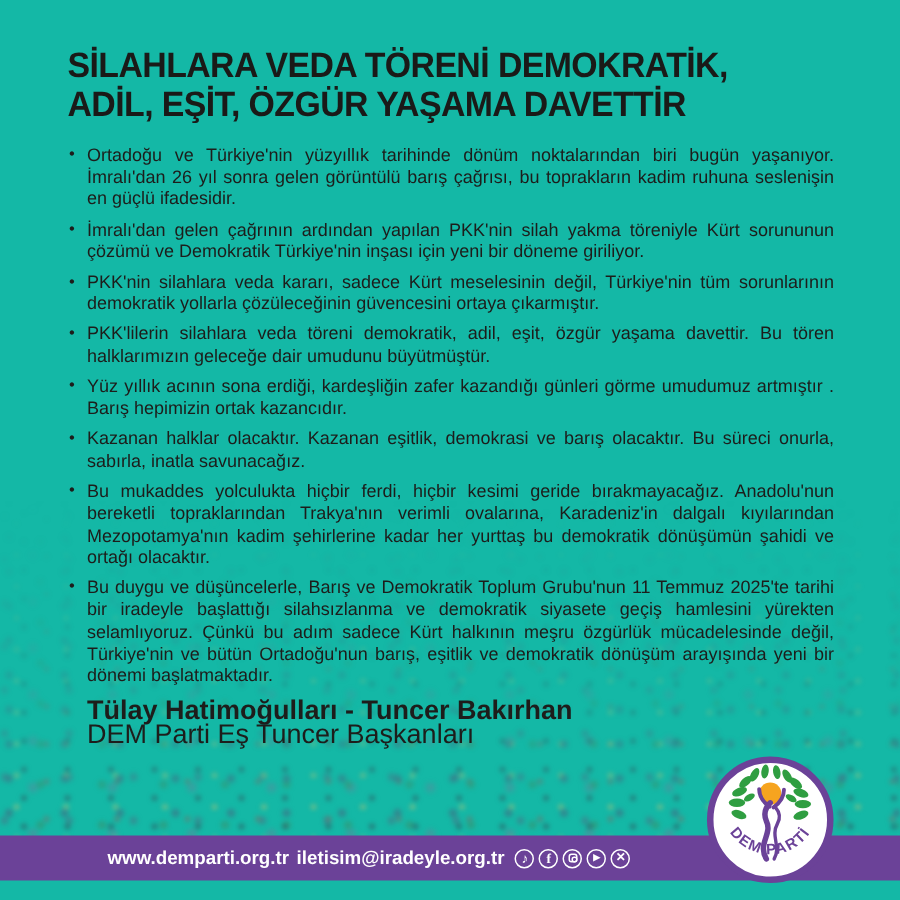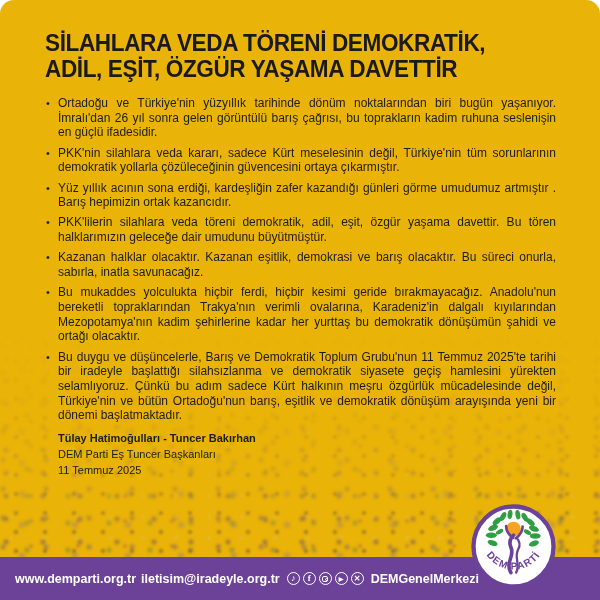--- a/index.html
+++ b/index.html
@@ -4,21 +4,21 @@
 <style>
   * { margin:0; padding:0; box-sizing:border-box; }
   html,body { width:600px; height:600px; }
   body {
     font-family:"Liberation Sans", sans-serif;
     background:#ffffff;
     position:relative;
     overflow:hidden;
     color:#1d1d1b;
   }
-  .page { position:absolute; inset:0; width:600px; height:600px; background:#eab308;border-radius:14px; }
+  .page { position:absolute; inset:0; width:600px; height:600px; background:#14b8a6; }
 
   
   .crowd {
     position:absolute; left:0; top:330px; width:600px; height:228px;
     background-image:
       radial-gradient(circle 3px at 6px 5px,  rgba(88,70,112,.9), rgba(88,70,112,0) 4px),
       radial-gradient(circle 2px at 16px 12px, rgba(58,51,71,.9),  rgba(58,51,71,0) 3px),
       radial-gradient(circle 3px at 27px 4px,  rgba(78,122,78,.8), rgba(78,122,78,0) 4px),
       radial-gradient(circle 2px at 11px 19px, rgba(216,195,106,.9), rgba(216,195,106,0) 3px),
       radial-gradient(circle 2px at 31px 16px, rgba(160,80,80,.8), rgba(160,80,80,0) 3px),
@@ -41,26 +41,26 @@
   ul.bullets { list-style:none; margin-top:14px; }
   ul.bullets li {
     position:relative; padding-left:13px; margin-bottom:5.5px;
     font-size:12px; line-height:14.7px; text-align:justify;
   }
   ul.bullets li::before {
     content:"•"; position:absolute; left:1px; top:0;
     font-size:11px; color:#1d1d1b;
   }
 
-  .signature { margin-top:7px; padding-left:13px; font-size:11px; line-height:16px; }
+  .signature { margin-top:7px; padding-left:13px; font-size:18px; line-height:16px; }
   .signature .names { font-weight:700; }
 
   
   .footer-bar {
-    position:absolute; left:0; top:557px; width:600px; height:43px;
+    position:absolute; left:0; top:557px; width:600px; height:30px;
     background:#6b4298; display:flex; align-items:center;
   }
   .footer-inner {
     display:flex; align-items:center; justify-content:center;
     width:494px; gap:5px; color:#fff; font-weight:700; font-size:12.5px;
     white-space:nowrap;
   }
   .social { display:flex; align-items:center; gap:3px; margin:0 2px; }
   .sicon {
     width:13px; height:13px; border:1.3px solid #fff; border-radius:50%;
@@ -88,49 +88,48 @@
   <div class="crowd"></div>
 
   <div class="content">
     <div class="title">
       <div>SİLAHLARA VEDA TÖRENİ DEMOKRATİK,</div>
       <div>ADİL, EŞİT, ÖZGÜR YAŞAMA DAVETTİR</div>
     </div>
 
     <ul class="bullets">
       <li>Ortadoğu ve Türkiye'nin yüzyıllık tarihinde dönüm noktalarından biri bugün yaşanıyor. İmralı'dan 26 yıl sonra gelen görüntülü barış çağrısı, bu toprakların kadim ruhuna seslenişin en güçlü ifadesidir.</li>
+      <li>İmralı'dan gelen çağrının ardından yapılan PKK'nin silah yakma töreniyle Kürt sorununun çözümü ve Demokratik Türkiye'nin inşası için yeni bir döneme giriliyor.</li>
       <li>PKK'nin silahlara veda kararı, sadece Kürt meselesinin değil, Türkiye'nin tüm sorunlarının demokratik yollarla çözüleceğinin güvencesini ortaya çıkarmıştır.</li>
+      <li>PKK'lilerin silahlara veda töreni demokratik, adil, eşit, özgür yaşama davettir. Bu tören halklarımızın geleceğe dair umudunu büyütmüştür.</li>
       <li>Yüz yıllık acının sona erdiği, kardeşliğin zafer kazandığı günleri görme umudumuz artmıştır . Barış hepimizin ortak kazancıdır.</li>
-      <li>PKK'lilerin silahlara veda töreni demokratik, adil, eşit, özgür yaşama davettir. Bu tören halklarımızın geleceğe dair umudunu büyütmüştür.</li>
       <li>Kazanan halklar olacaktır. Kazanan eşitlik, demokrasi ve barış olacaktır. Bu süreci onurla, sabırla, inatla savunacağız.</li>
       <li>Bu mukaddes yolculukta hiçbir ferdi, hiçbir kesimi geride bırakmayacağız. Anadolu'nun bereketli topraklarından Trakya'nın verimli ovalarına, Karadeniz'in dalgalı kıyılarından Mezopotamya'nın kadim şehirlerine kadar her yurttaş bu demokratik dönüşümün şahidi ve ortağı olacaktır.</li>
       <li>Bu duygu ve düşüncelerle, Barış ve Demokratik Toplum Grubu'nun 11 Temmuz 2025'te tarihi bir iradeyle başlattığı silahsızlanma ve demokratik siyasete geçiş hamlesini yürekten selamlıyoruz. Çünkü bu adım sadece Kürt halkının meşru özgürlük mücadelesinde değil, Türkiye'nin ve bütün Ortadoğu'nun barış, eşitlik ve demokratik dönüşüm arayışında yeni bir dönemi başlatmaktadır.</li>
     </ul>
 
     <div class="signature">
       <div class="names">Tülay Hatimoğulları - Tuncer Bakırhan</div>
       <div>DEM Parti Eş Tuncer Başkanları</div>
-      <div>11 Temmuz 2025</div>
     </div>
   </div>
 
   <div class="footer-bar">
     <div class="footer-inner">
       <span>www.demparti.org.tr</span>
       <span>iletisim@iradeyle.org.tr</span>
       <span class="social">
         <span class="sicon tiktok">♪</span>
         <span class="sicon facebook">f</span>
         <span class="sicon">
             <span class="insta-square"></span>
           </span>
         <span class="sicon youtube">▶</span>
         <span class="sicon xicon">✕</span>
       </span>
-      <span>DEMGenelMerkezi</span>
     </div>
   </div>
 
   <svg class="logo" viewBox="0 0 100 100">
     <circle cx="50" cy="50" r="46" fill="#ffffff" stroke="#6b4298" stroke-width="5"></circle>
 
     <circle cx="50" cy="30" r="8.5" fill="#f6a41f"></circle>
 
     <g fill="#2f9e41">
       <ellipse cx="26" cy="46" rx="6" ry="3.1" transform="rotate(20 26 46)"></ellipse>

